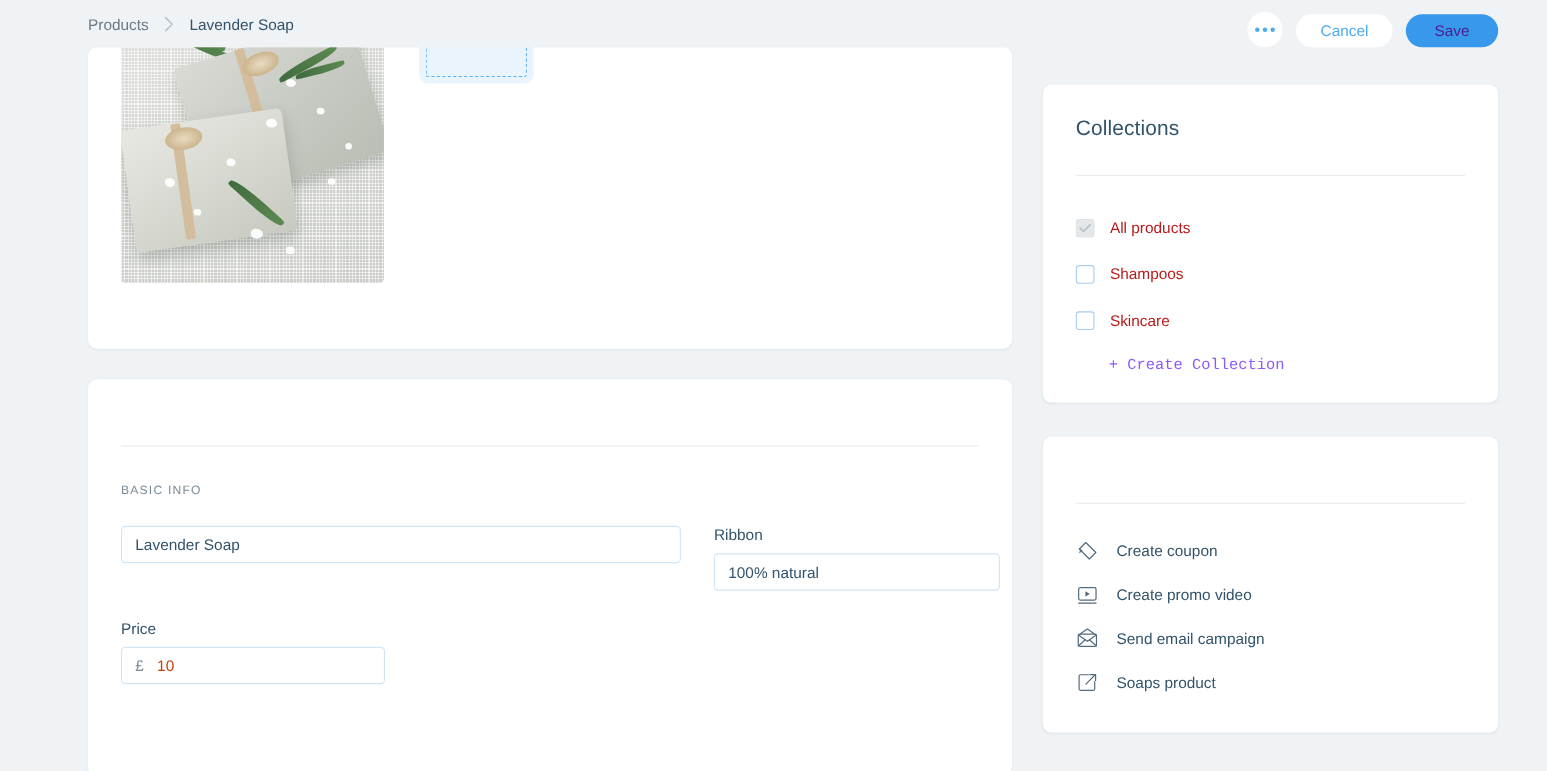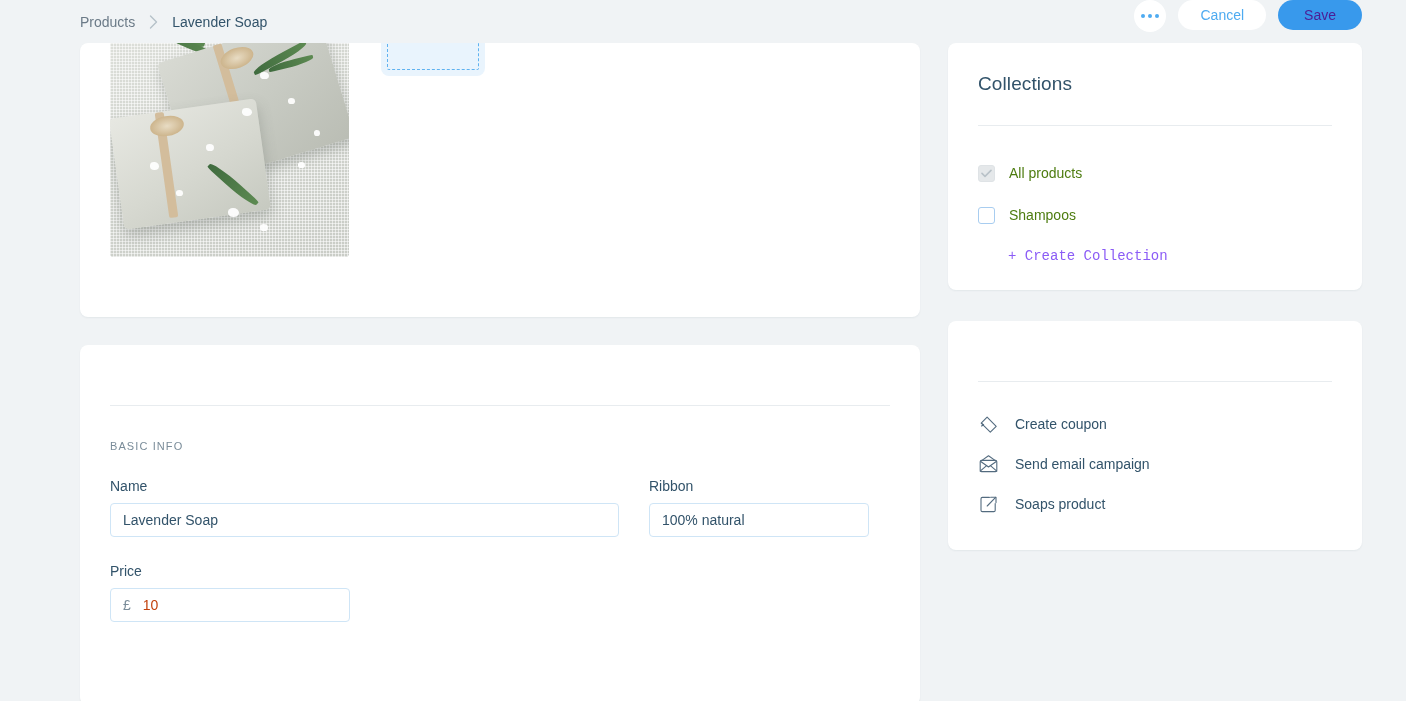--- a/index.html
+++ b/index.html
@@ -26,21 +26,21 @@
   .crumb-link {
     font-size: 14px; color: #6b7a87; cursor: pointer; white-space: nowrap;
   }
   .crumb-sep { display: flex; align-items: center; color: #b6c1c9; }
   .crumb-current {
     font-size: 14px; color: #32536a; white-space: nowrap;
   }
 
   .top-actions {
     position: absolute; right: 44px; top: 0; height: 43px;
-    display: flex; align-items: flex-start; gap: 12px;
+    display: flex; align-items: flex-end; gap: 12px;
   }
   .btn-ellipsis {
     width: 32px; height: 32px; border-radius: 50%;
     background: #ffffff; border: none; cursor: pointer;
     display: flex; align-items: center; justify-content: center;
     gap: 3px;
   }
   .btn-ellipsis .dot {
     width: 4px; height: 4px; border-radius: 50%; background: #4eabf1;
   }
@@ -52,20 +52,21 @@
   .btn-cancel { background: #ffffff; color: #4eabf1; }
   .btn-save   { background: #3899ec; color: #4c1d95; padding: 0 26px; }
 
   
   .col-main  { position: absolute; left: 80px; top: 43px; width: 840px; }
   .col-side  { position: absolute; left: 948px; top: 43px; width: 414px; }
 
   .card {
     background: #ffffff; border-radius: 8px;
     box-shadow: 0 1px 2px rgba(22,45,61,.06);
+    margin-top: 34px;
   }
   .card-head {
     padding: 30px 30px 0 30px;
   }
   .card-title {
     font-size: 19px; color: #32536a; font-weight: 400; letter-spacing: .1px;
   }
   .card-divider { height: 1px; background: #e8ecef; margin-top: 30px; }
 
   
@@ -157,21 +158,21 @@
   .field-label {
     font-size: 14px; color: #32536a; margin-bottom: 9px;
   }
   .input {
     height: 34px; border: 1px solid #cfe5f6; border-radius: 4px;
     background: #fff; font-size: 14px; color: #32536a;
     padding: 0 12px; line-height: 32px; font-family: "Liberation Sans", sans-serif;
     outline: none;
   }
   .w-name   { width: 509px; }
-  .w-ribbon { width: 220px; }
+  .w-ribbon { width: 260px; }
   .price-wrap {
     width: 240px; height: 34px; border: 1px solid #cfe5f6; border-radius: 4px;
     background: #fff; display: flex; align-items: center; padding: 0 12px;
   }
   .price-symbol { font-size: 14px; color: #7a8c99; margin-right: 12px; }
   .price-input {
     border: none; outline: none; font-size: 14px; color: #c2410c;
     font-family: "Liberation Sans", sans-serif; width: 100%; background: transparent;
   }
 
@@ -182,21 +183,21 @@
     display: flex; align-items: center; gap: 14px; height: 42px; cursor: pointer;
   }
   .chk {
     width: 17px; height: 17px; border-radius: 3px; flex: 0 0 17px;
     display: flex; align-items: center; justify-content: center;
   }
   .chk-empty   { border: 1px solid #a8cdf0; background: #fff; }
   .chk-checked { background: #3899ec; border: 1px solid #3899ec; }
   .chk-disabled{ background: #e5e8ea; border: 1px solid #dfe3e6; }
   .chk svg { display: block; }
-  .chk-label { font-size: 14px; color: #4d7c0f; }
+  .chk-label { font-size: 14px; color: #b91c1c; }
   .create-link {
     font-size: 14px; color: #8b5cf6; cursor: pointer;
     padding: 12px 30px 4px 30px; display: inline-block; font-family: Liberation Mono, monospace;
   }
 
   .promo-list { padding: 22px 30px 26px 30px; }
   .promo-row {
     display: flex; align-items: center; gap: 16px; height: 40px; cursor: pointer;
   }
   .promo-icon { width: 21px; height: 21px; flex: 0 0 21px; color: #536b7f; }
@@ -269,21 +270,20 @@
     <div class="card info-card">
       <div class="card-head">
         <div class="card-divider"></div>
       </div>
 
       <div class="section-label">BASIC INFO</div>
 
       <div class="fields">
         <div class="field-row">
           <div class="field">
-            <label class="field-label">Name</label>
             <input class="input w-name" type="text" value="Lavender Soap" style="">
           </div>
           <div class="field">
             <label class="field-label">Ribbon</label>
             <input class="input w-ribbon" type="text" value="100% natural" style="">
           </div>
         </div>
 
         <div class="field-row">
           <div class="field">
@@ -315,20 +315,24 @@
             </svg>
           </span>
           <span class="chk-label">All products</span>
         </div>
 
         <div class="chk-row">
           <span class="chk chk-empty"></span>
           <span class="chk-label">Shampoos</span>
         </div>
 
+        <div class="chk-row">
+          <span class="chk chk-empty"></span>
+          <span class="chk-label">Skincare</span>
+        </div>
 
 
         <span class="create-link">+ Create Collection</span>
       </div>
     </div>
 
     <div class="card side-card">
       <div class="card-head">
         <div class="card-divider"></div>
       </div>
@@ -338,20 +342,30 @@
         <div class="promo-row">
           <span class="promo-icon">
             <svg width="21" height="21" viewBox="0 0 21 21" fill="none">
               <path d="M3.2 9.1L9.1 3.2L18.2 12.3L12.3 18.2L3.2 9.1Z" stroke="#536b7f" stroke-width="1.1" stroke-linejoin="round"></path>
               <path d="M3.2 9.1L5.6 10.7L3.2 12.3" stroke="#536b7f" stroke-width="1.1" stroke-linejoin="round"></path>
             </svg>
           </span>
           <span class="promo-label">Create coupon</span>
         </div>
 
+        <div class="promo-row">
+          <span class="promo-icon">
+            <svg width="21" height="21" viewBox="0 0 21 21" fill="none">
+              <rect x="2.6" y="4.2" width="15.8" height="11.4" rx="1.4" stroke="#536b7f" stroke-width="1.1"></rect>
+              <path d="M8.7 7.6L12.8 9.9L8.7 12.2V7.6Z" fill="#536b7f"></path>
+              <path d="M2.6 18.3H18.4" stroke="#536b7f" stroke-width="1.1" stroke-linecap="round"></path>
+            </svg>
+          </span>
+          <span class="promo-label">Create promo video</span>
+        </div>
 
         <div class="promo-row">
           <span class="promo-icon">
             <svg width="21" height="21" viewBox="0 0 21 21" fill="none">
               <rect x="2.2" y="6.4" width="16.6" height="11.2" rx="1.4" stroke="#536b7f" stroke-width="1.1"></rect>
               <path d="M2.2 17.2L8.6 11.6M18.8 17.2L12.4 11.6" stroke="#536b7f" stroke-width="1.1" stroke-linecap="round"></path>
               <path d="M2.4 7.2L10.5 13L18.6 7.2" stroke="#536b7f" stroke-width="1.1" stroke-linejoin="round"></path>
               <path d="M3.6 6.6L10.5 1.8L17.4 6.6" stroke="#536b7f" stroke-width="1.1" stroke-linejoin="round"></path>
             </svg>
           </span>

